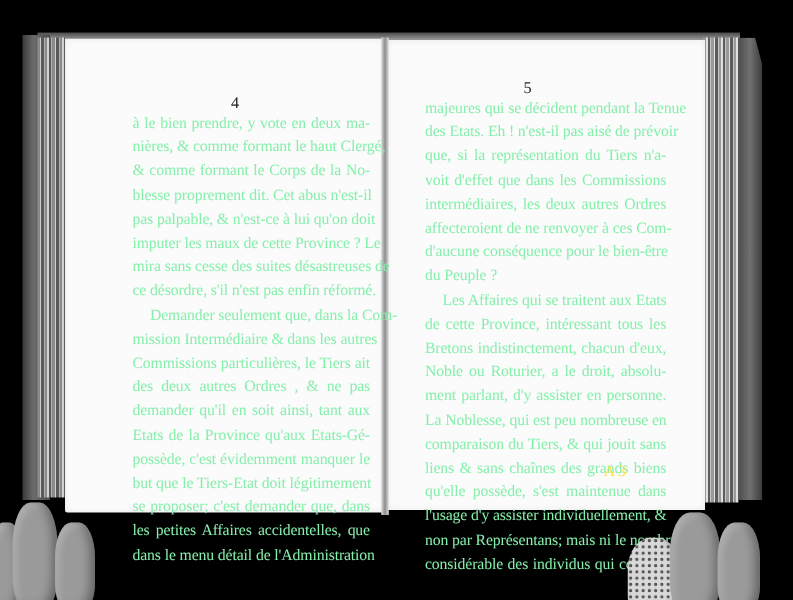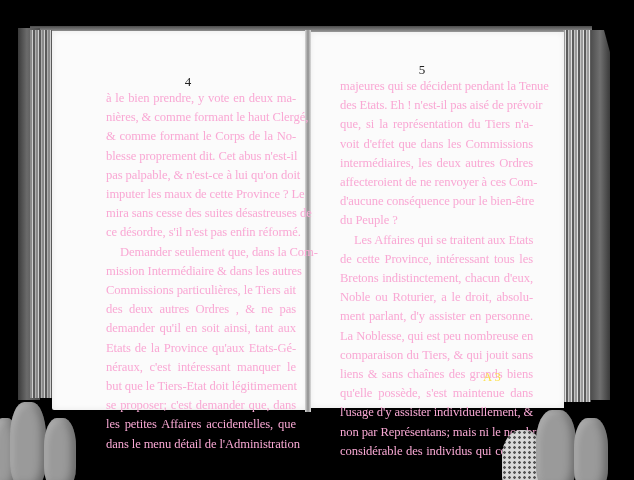--- a/index.html
+++ b/index.html
@@ -41,21 +41,21 @@
       background: linear-gradient(90deg,#d8d8d8,#8d8d8d 50%,#dcdcdc);
     }
     .top-edge {
       position: absolute; left: 30px; top: 26px; width: 562px; height: 6px;
       background: linear-gradient(180deg,#4a4a4a,#9a9a9a);
     }
     .page-number {
       position: absolute; font-size: 13px; color: #222; text-align: center; width: 20px;
     }
     .text-block {
-      position: absolute; font-size: 12.6px; line-height: 19.2px; color: #f9a8d4;
+      position: absolute; font-size: 12.6px; line-height: 19.2px; color: #86efac;
       text-align: justify; letter-spacing: -0.1px;
     }
     .line { display: block; white-space: nowrap; text-align-last: justify; text-align: justify; }
     .line.last { text-align-last: left; }
     .line.indent { padding-left: 14px; }
     .signature {
       position: absolute; font-size: 12.5px; color: #fde047;
     }
     
     .finger { position: absolute; background: #9a9a9a; border-radius: 40% 40% 30% 30%;
@@ -90,21 +90,21 @@
     <span class="line">pas palpable, &amp; n'est-ce à lui qu'on doit</span>
     <span class="line">imputer les maux de cette Province ? Le</span>
     <span class="line">mira sans cesse des suites désastreuses de</span>
     <span class="line last">ce désordre, s'il n'est pas enfin réformé.</span>
     <span class="line indent">Demander seulement que, dans la Com-</span>
     <span class="line">mission Intermédiaire &amp; dans les autres</span>
     <span class="line">Commissions particulières, le Tiers ait</span>
     <span class="line">des deux autres Ordres , &amp; ne pas</span>
     <span class="line">demander qu'il en soit ainsi, tant aux</span>
     <span class="line">Etats de la Province qu'aux Etats-Gé-</span>
-    <span class="line">néraux, c'est intéressant manquer le</span>
+    <span class="line">possède, c'est évidemment manquer le</span>
     <span class="line">but que le Tiers-Etat doit légitimement</span>
     <span class="line">se proposer; c'est demander que, dans</span>
     <span class="line">les petites Affaires accidentelles, que</span>
     <span class="line">dans le menu détail de l'Administration</span>
 
   </div>
 
   <div class="page-number" style="left:412px; top:62px;">5</div>
   <div class="text-block" style="left:340px; top:77px; width:193px;">
     <span class="line">majeures qui se décident pendant la Tenue</span>

